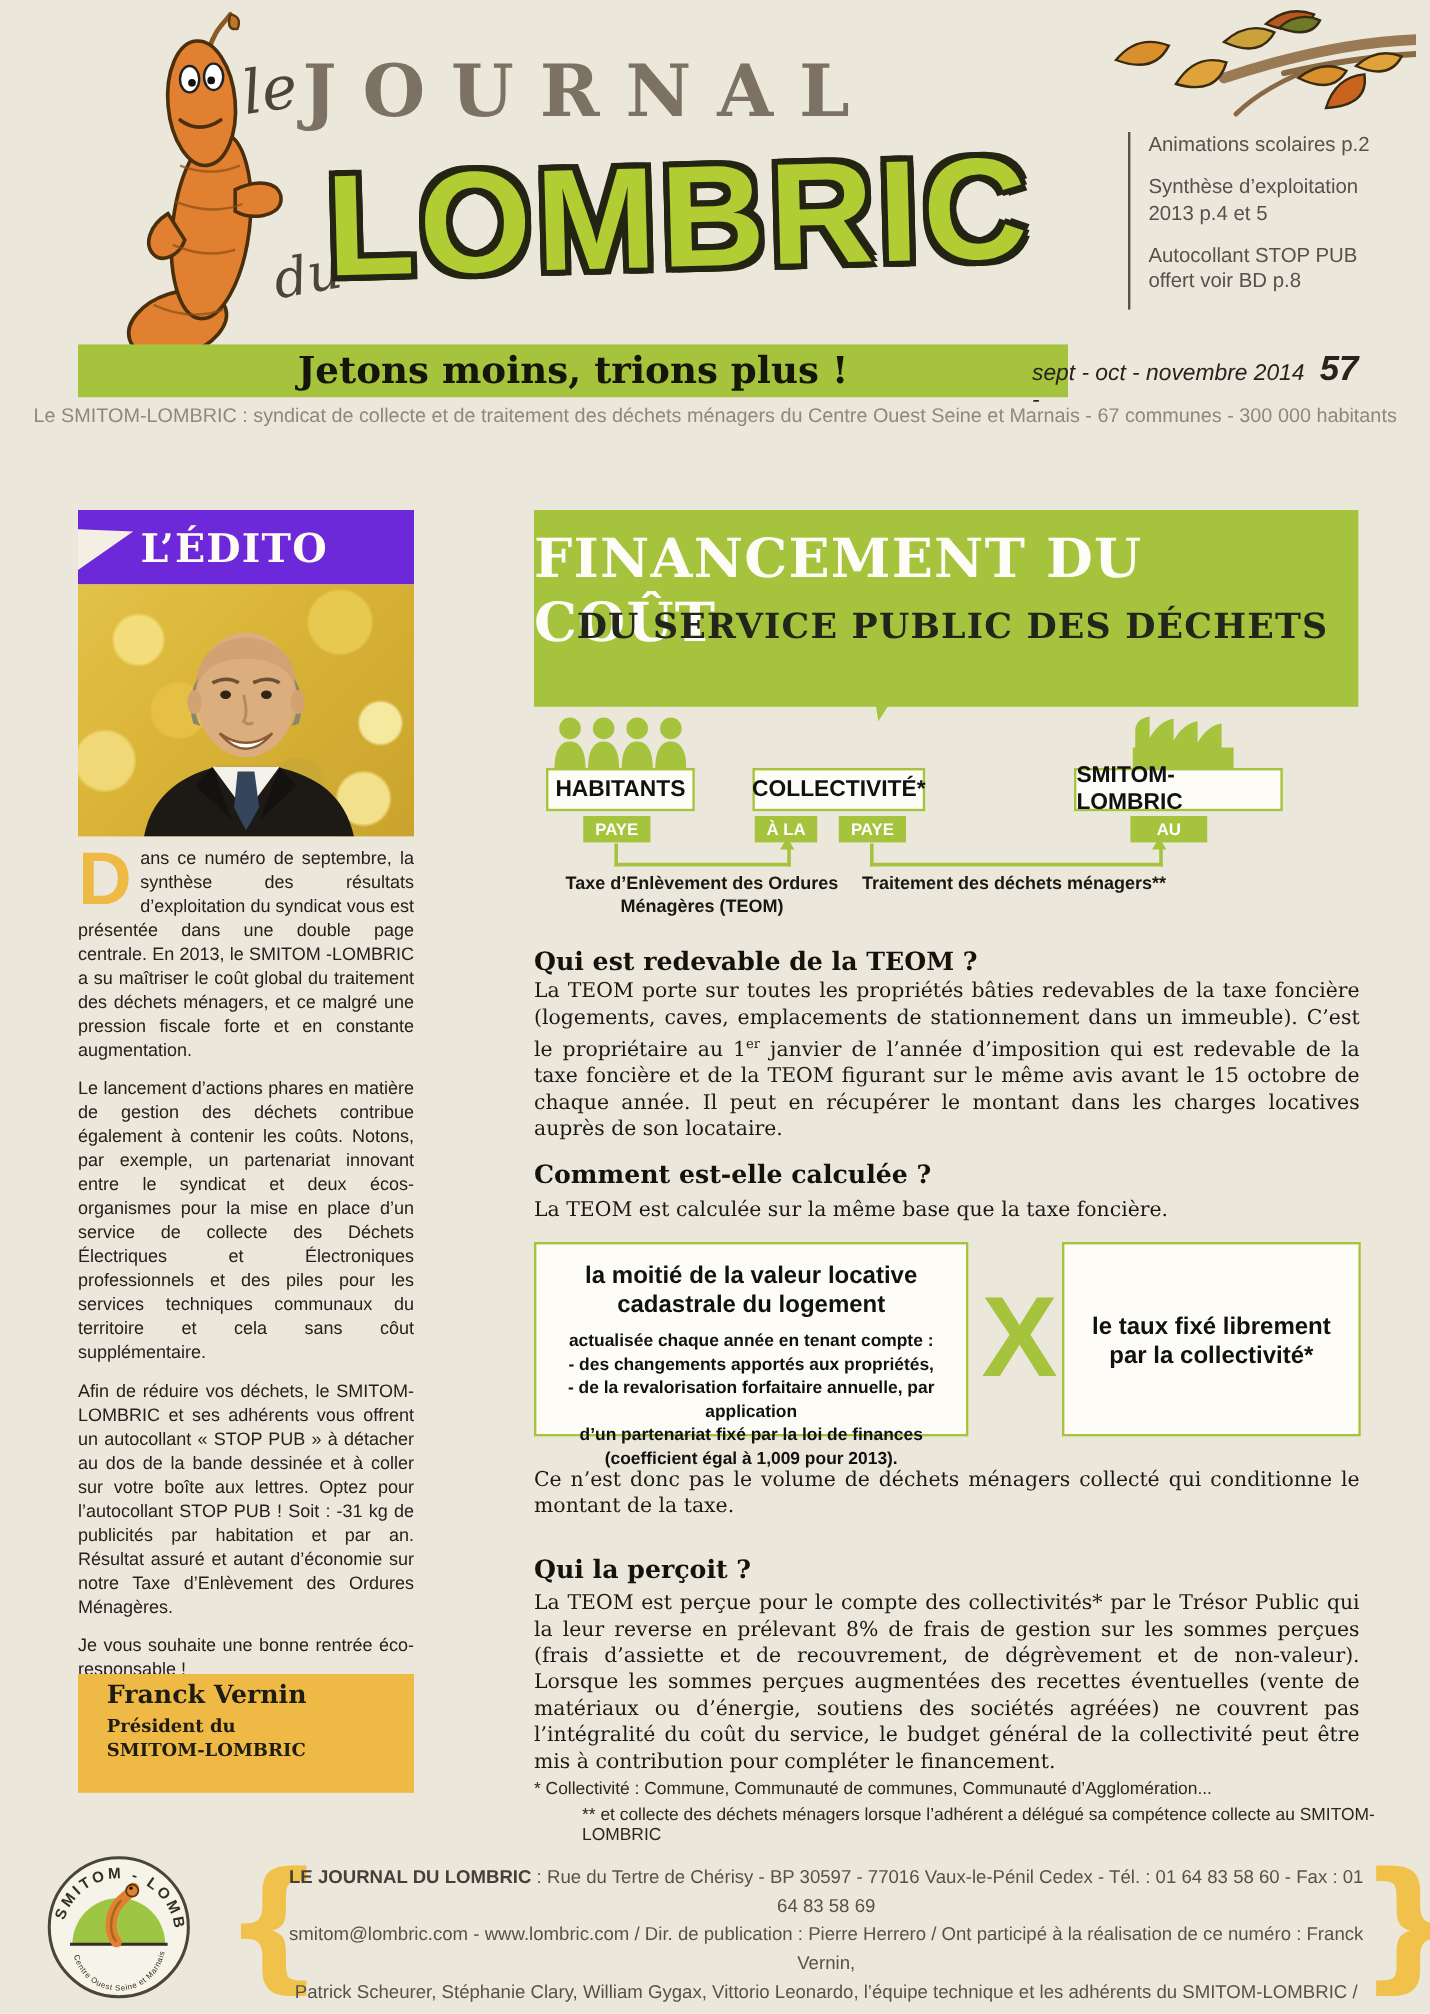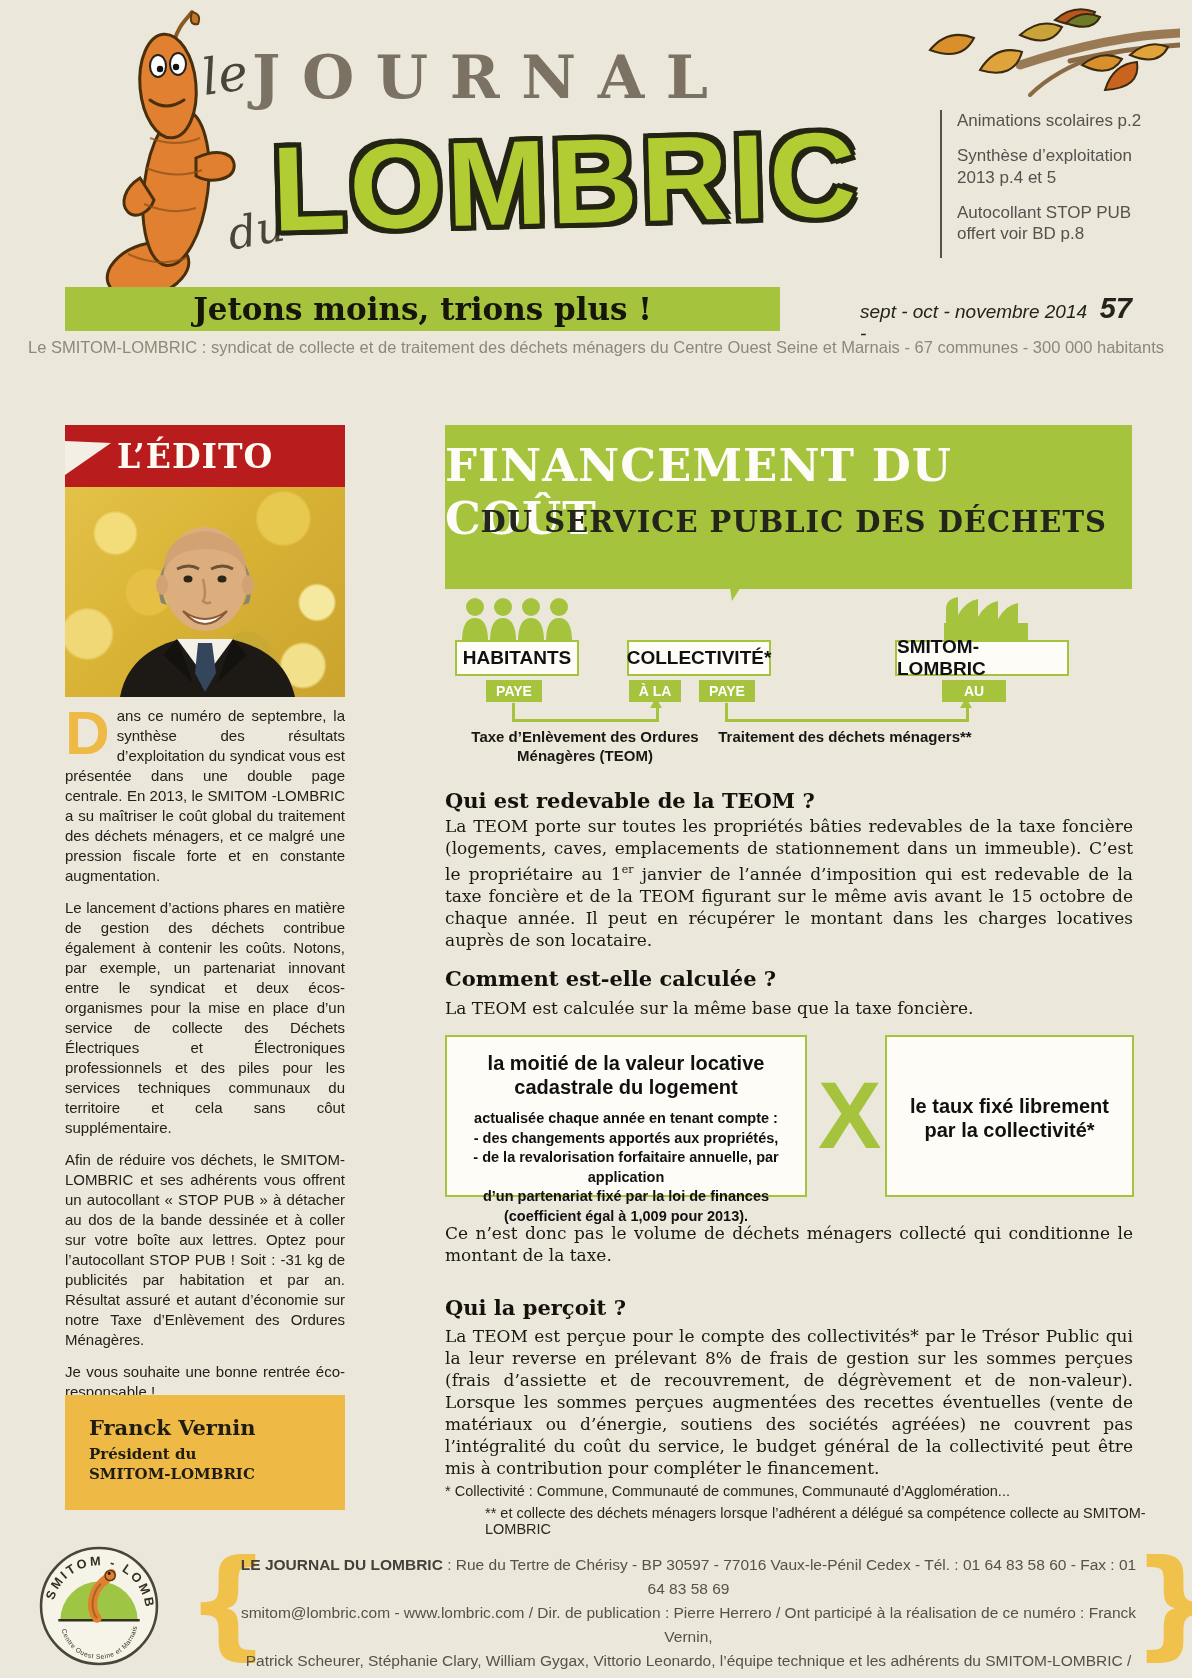--- a/index.html
+++ b/index.html
@@ -16,37 +16,37 @@
                   0 -5px 0 #232512,0 5px 0 #232512,-5px 0 0 #232512,5px 0 0 #232512;}
   .teasers{border-left:2px solid #55514d;padding-left:15px;width:190px;}
   .teaser{font-size:17px;line-height:1.25;color:#55514d;margin-bottom:14px;}
   .banner{background:#a5c33d;display:flex;align-items:center;justify-content:center;}
   .banner span{font-family:"DejaVu Serif",serif;font-weight:bold;font-size:31px;color:#15150a;}
   .issue{display:flex;align-items:baseline;justify-content:flex-end;font-style:italic;color:#26231d;}
   .issue .d{font-size:19px;}
   .issue .n{font-size:29px;font-weight:bold;margin-left:4px;}
   .subtitle{width:100%;text-align:center;font-size:16.5px;color:#8e887a;}
   
-  .edito-head{background:#b91c1c;height:62px;display:flex;align-items:center;}
+  .edito-head{background:#6d28d9;height:62px;display:flex;align-items:center;}
   .edito-head .tri{position:absolute;left:0;top:16px;width:0;height:0;
       border-left:46px solid #f3efe4;border-bottom:32px solid transparent;border-top:2px solid transparent;}
   .edito-head span{font-family:"DejaVu Serif",serif;font-weight:bold;font-size:33px;color:#fdfbf4;margin-left:52px;letter-spacing:1px;}
   .photo{background:
      radial-gradient(circle at 18% 22%, #f3dd7a 0 7%, transparent 8%),
      radial-gradient(circle at 78% 15%, #e8c94f 0 9%, transparent 10%),
      radial-gradient(circle at 90% 55%, #f5e9a0 0 6%, transparent 7%),
      radial-gradient(circle at 8% 70%, #f0d877 0 8%, transparent 9%),
      radial-gradient(circle at 30% 50%, #e6c044 0 10%, transparent 11%),
      radial-gradient(circle at 65% 80%, #caa834 0 9%, transparent 10%),
      radial-gradient(circle at 85% 85%, #f2e08a 0 7%, transparent 8%),
      linear-gradient(135deg,#e3c248 0%,#d9b335 45%,#caa32e 100%);}
   .edito-body{font-size:15px;line-height:20px;text-align:justify;color:#24211c;}
   .edito-body p{margin:0 0 12px 0;}
   .dropcap{float:left;font-size:62px;line-height:50px;font-weight:bold;color:#eeba45;margin:2px 7px 0 0;}
-  .sig{background:#eeba45;padding:20px 0 0 24px;font-family:"DejaVu Serif",serif;color:#1f1c14;}
+  .sig{background:#eeba45;padding:4px 0 0 24px;font-family:"DejaVu Serif",serif;color:#1f1c14;}
   .sig .nm{font-size:21px;font-weight:bold;margin-bottom:4px;}
   .sig .rl{font-size:15px;font-weight:bold;line-height:1.35;}
   
   .art-title{background:#a5c33d;}
   .art-title .l1{position:absolute;right:25px;top:14px;font-family:"DejaVu Serif",serif;font-weight:bold;
       font-size:45px;color:#fdfcf6;letter-spacing:1px;}
   .art-title .l2{position:absolute;right:25px;top:80px;font-family:"DejaVu Serif",serif;font-weight:bold;
       font-size:29px;color:#23251a;letter-spacing:1px;}
   .tail{width:0;height:0;border-top:44px solid #a5c33d;border-right:28px solid transparent;border-left:7px solid transparent;}
   .dbox{background:#fdfcf7;border:2px solid #a5c33d;display:flex;align-items:center;justify-content:center;
@@ -116,21 +116,21 @@
       <path d="M196,18 q16,-14 34,-6 q-8,16 -34,6z" fill="#6f7a28"></path>
     </g>
   </svg>
 
   <div class="abs teasers" style="left:940px;top:110px;">
     <div class="teaser">Animations scolaires p.2</div>
     <div class="teaser">Synthèse d’exploitation 2013 p.4 et 5</div>
     <div class="teaser">Autocollant STOP PUB offert voir BD p.8</div>
   </div>
 
-  <div class="abs banner" style="left:65px;top:287px;width:715px;height:44px;">
+  <div class="abs banner" style="left:65px;top:287px;width:825px;height:44px;">
     <span>Jetons moins, trions plus !</span>
   </div>
   <div class="abs issue" style="left:860px;top:292px;width:272px;">
     <span class="d">sept - oct - novembre 2014 - </span>
     <span class="n">57</span>
   </div>
 
   <div class="abs subtitle" style="left:0;top:338px;">Le SMITOM-LOMBRIC : syndicat de collecte et de traitement des déchets ménagers du Centre Ouest Seine et Marnais - 67 communes - 300 000 habitants</div>
 
   <div class="abs edito-head" style="left:65px;top:425px;width:280px;">

